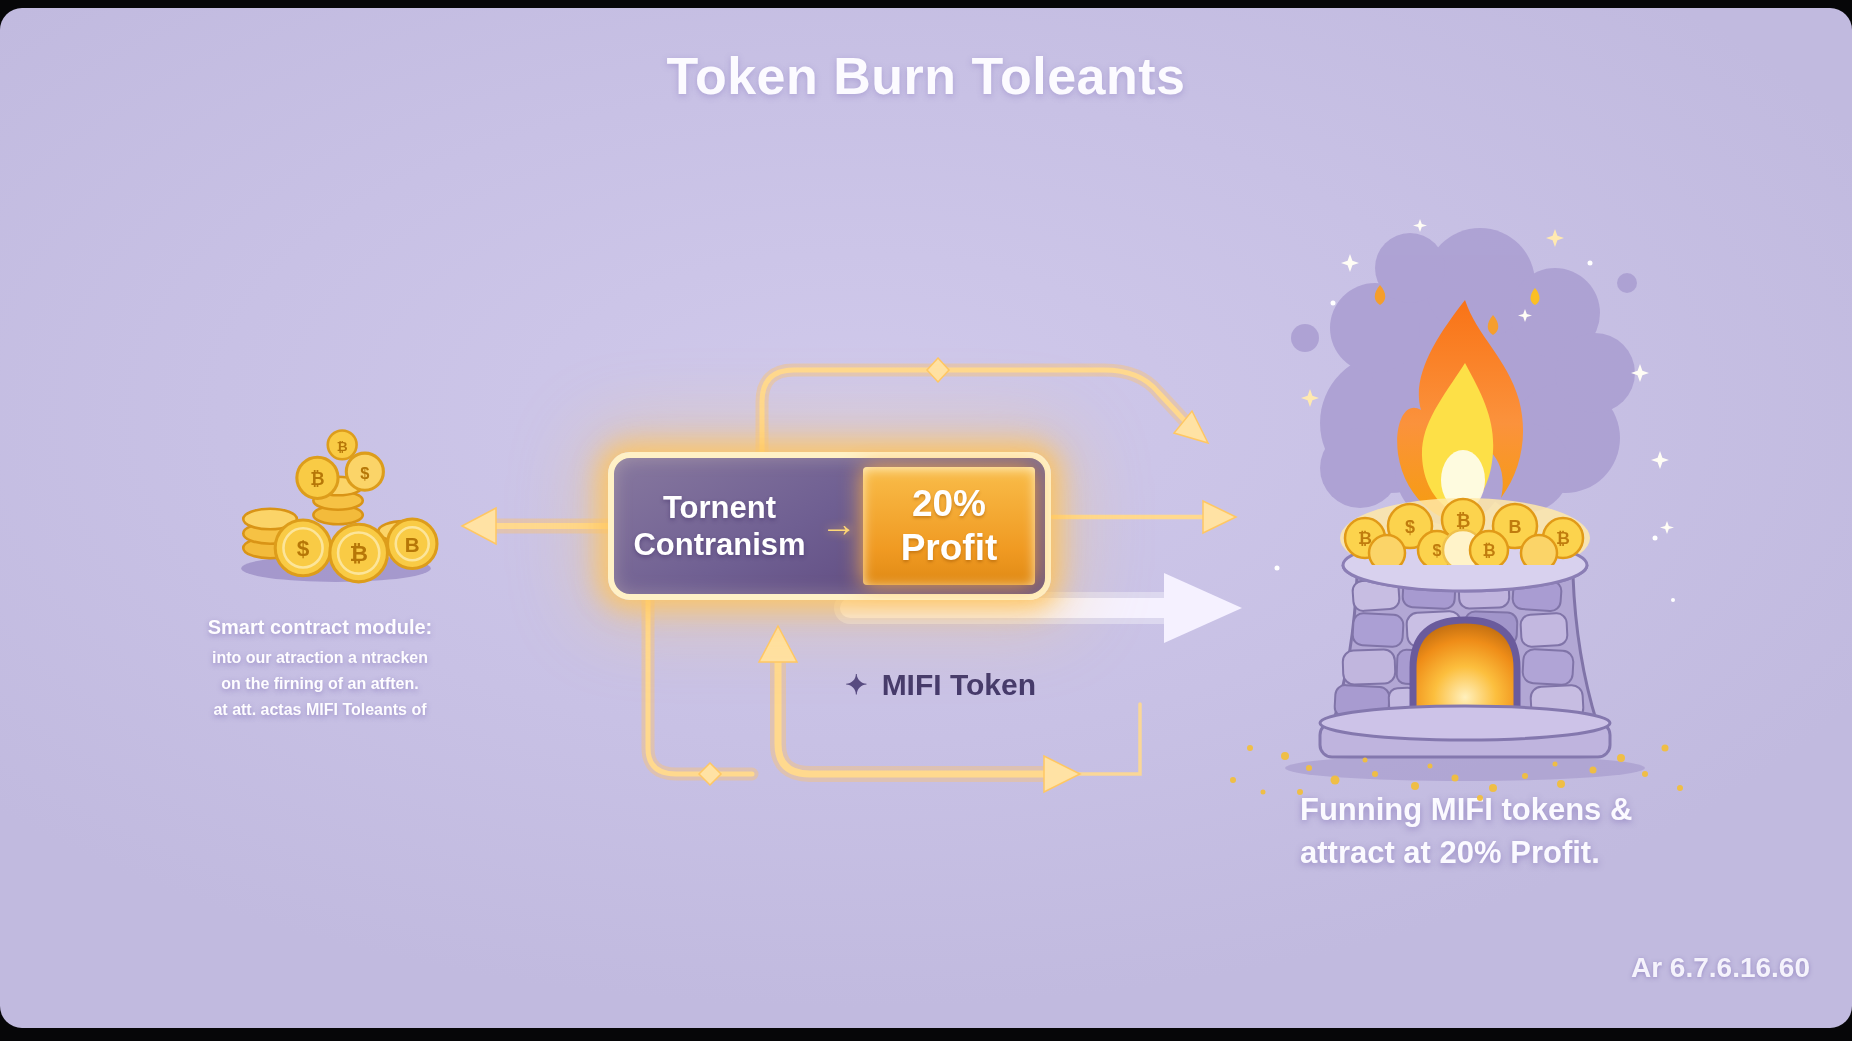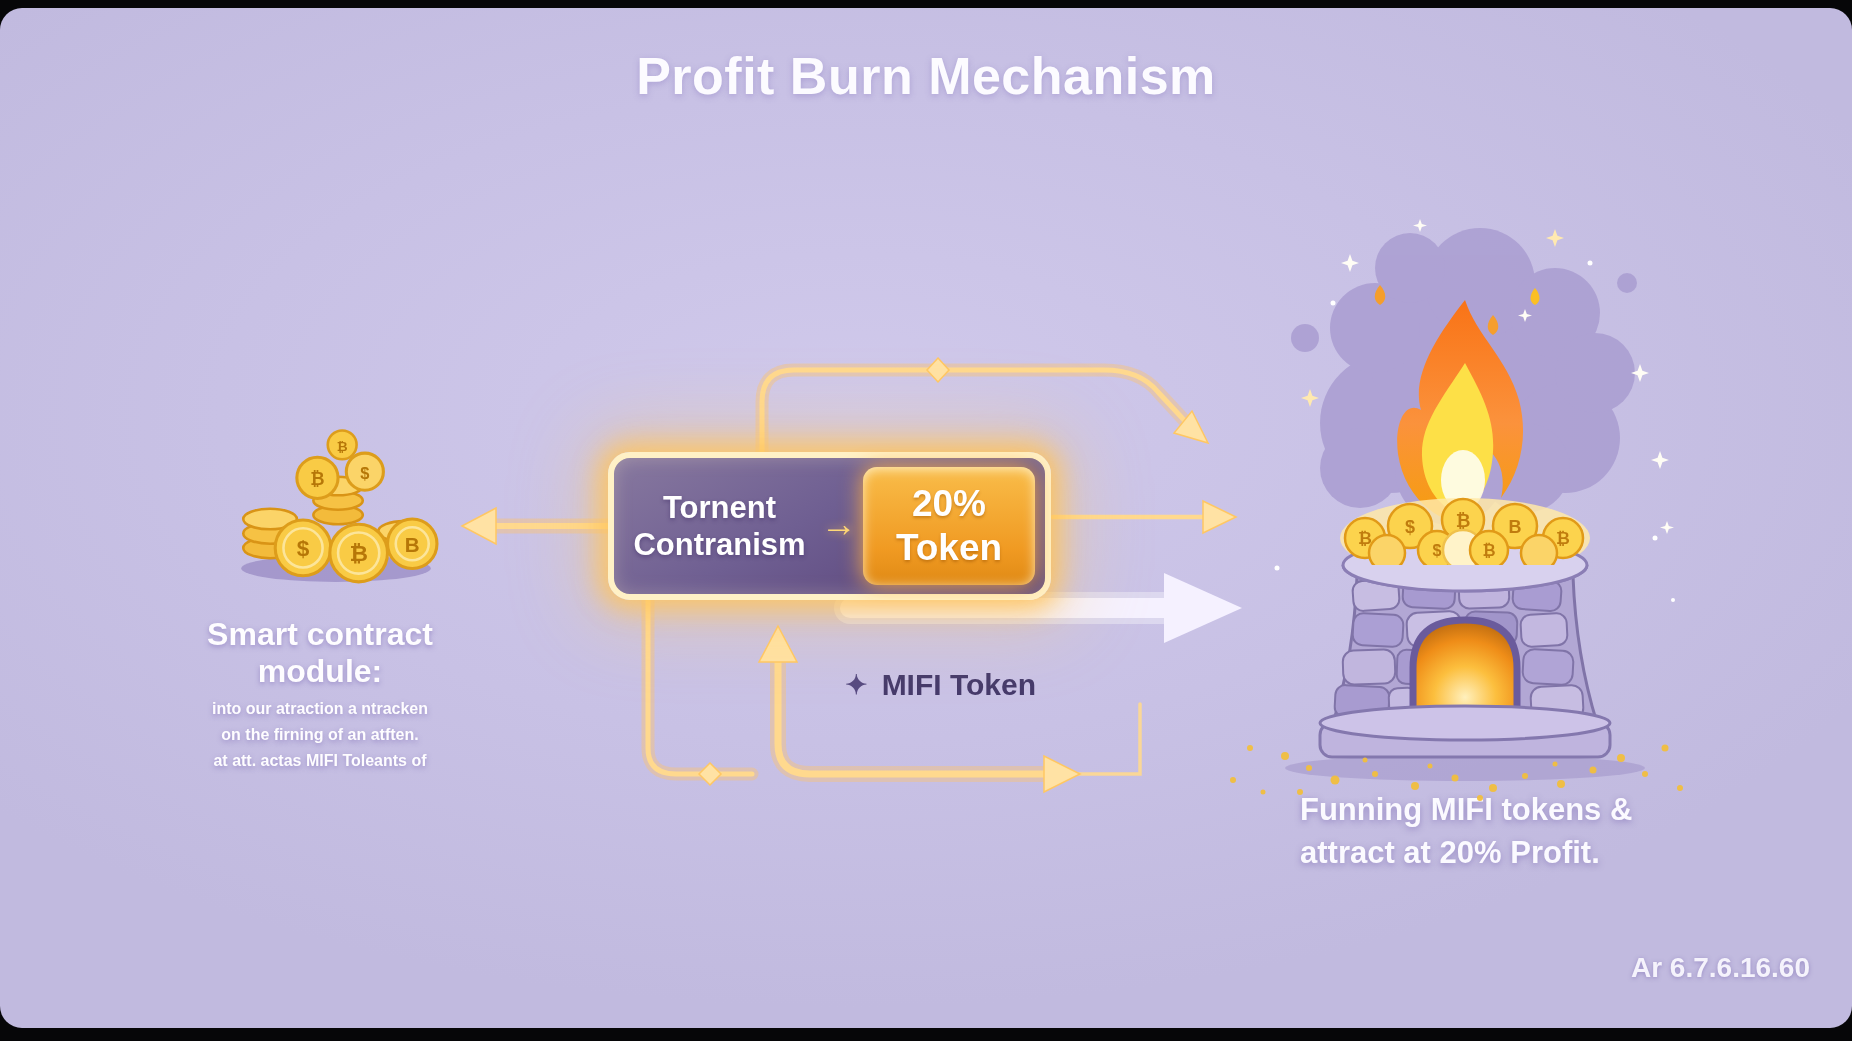--- a/index.html
+++ b/index.html
@@ -14,41 +14,41 @@
   .title {
     position:absolute; top:38px; left:0; width:100%; text-align:center;
     font-size:52px; font-weight:bold; color:#fcfbff; letter-spacing:.5px;
     text-shadow:0 2px 6px rgba(120,100,180,.35);
   }
   .coins-svg { position:absolute; left:222px; top:408px; width:228px; height:170px; }
   .coin-caption {
     position:absolute; left:150px; top:608px; width:340px; text-align:center;
     color:#fefdff; text-shadow:0 2px 5px rgba(115,95,175,.5);
   }
-  .cap-head { font-size:32px; font-weight:bold; margin-bottom:6px; }
+  .cap-head { font-size:20px; font-weight:bold; margin-bottom:6px; }
   .cap-line { font-size:16px; font-weight:bold; line-height:26px; }
   .flows { position:absolute; inset:0; width:100%; height:100%; z-index:1; }
   .flow-box {
     position:absolute; left:608px; top:444px; width:443px; height:148px; z-index:3;
     border-radius:22px; border:6px solid #fff1c6;
     background:linear-gradient(150deg,#87789f 0%, #6f5f92 45%, #563f76 100%);
     box-shadow:0 0 26px 10px rgba(255,196,92,.85), 0 0 70px 26px rgba(255,205,110,.35), inset 0 0 18px rgba(255,240,200,.25);
     display:flex; align-items:center; padding:0 10px; gap:6px;
   }
   .box-left {
     flex:1; display:flex; flex-direction:column; text-align:center;
     color:#ffffff; font-size:31px; font-weight:bold; line-height:37px;
     text-shadow:0 2px 4px rgba(55,35,95,.45);
   }
   .box-arrow {
     color:#ffd978; font-size:36px; font-weight:bold;
     text-shadow:0 0 10px rgba(255,200,90,.95); padding-bottom:4px;
   }
   .profit-box {
-    width:172px; height:118px; border-radius:14px;
+    width:172px; height:118px; border-radius:4px;
     background:linear-gradient(180deg,#f9bd4a 0%, #f09a22 70%, #e08a15 100%);
     box-shadow:0 0 22px rgba(255,176,64,.95), inset 0 2px 12px rgba(255,246,214,.85);
     display:flex; flex-direction:column; align-items:center; justify-content:center;
     color:#ffffff; font-size:37px; font-weight:bold; line-height:44px;
     text-shadow:0 2px 3px rgba(150,80,0,.45);
   }
   .mifi {
     position:absolute; left:845px; top:660px; z-index:2;
     display:flex; align-items:center; gap:14px;
     color:#453a6b; font-size:30px; font-weight:bold;
@@ -65,21 +65,21 @@
     color:#f5f3fc; font-size:28px; font-weight:bold;
     text-shadow:0 1px 4px rgba(110,90,170,.5);
   }
 </style>
 </head>
 <body>
 
 <div class="canvas">
   <div class="page">
 
-    <h1 class="title">Profit Burn Mechanism</h1>
+    <h1 class="title">Token Burn Toleants</h1>
 
     <svg class="flows" viewBox="0 0 1852 1020" preserveAspectRatio="none">
 
       <g fill="none" stroke="#ffc368" stroke-opacity="0.4" stroke-linecap="round">
         <path d="M 608 518 H 492" stroke-width="15"></path>
         <path d="M 762 444 V 394 Q 762 362 794 362 H 1104 Q 1140 362 1158 384 L 1184 412" stroke-width="13"></path>
         <path d="M 648 592 V 740 Q 648 766 676 766 H 752" stroke-width="13"></path>
         <path d="M 778 648 V 736 Q 778 766 810 766 H 1046" stroke-width="16"></path>
       </g>
 
@@ -148,21 +148,21 @@
     </div>
 
     <div class="flow-box">
       <div class="box-left">
         <span>Tornent</span>
         <span>Contranism</span>
       </div>
       <span class="box-arrow">→</span>
       <div class="profit-box">
         <span>20%</span>
-        <span>Token</span>
+        <span>Profit</span>
       </div>
     </div>
 
     <div class="mifi">
       <span class="spark">✦</span>
       <span>MIFI Token</span>
     </div>
 
     <svg class="furnace-svg" viewBox="0 0 475 615">
       <defs>

